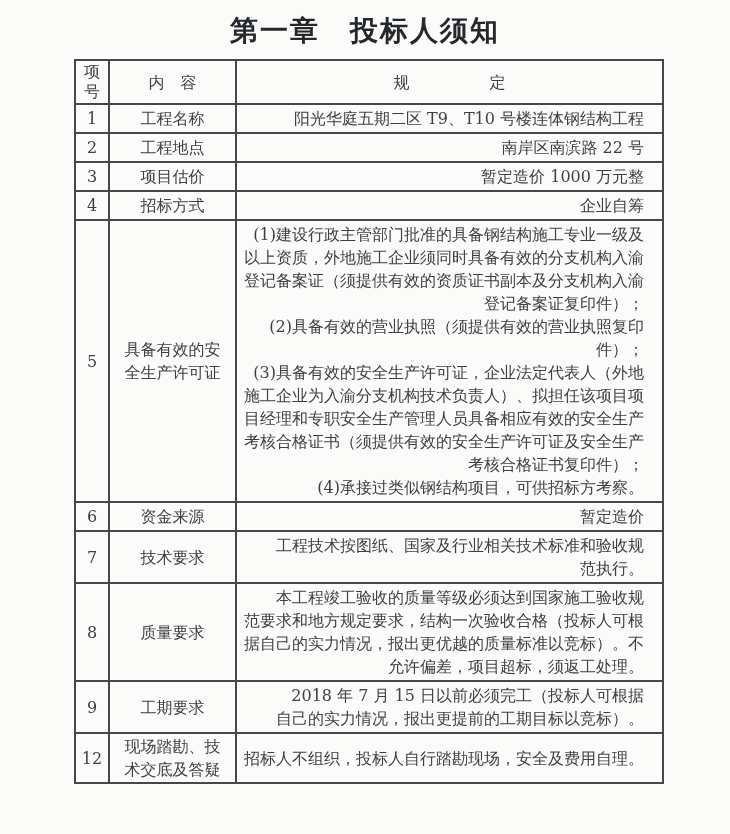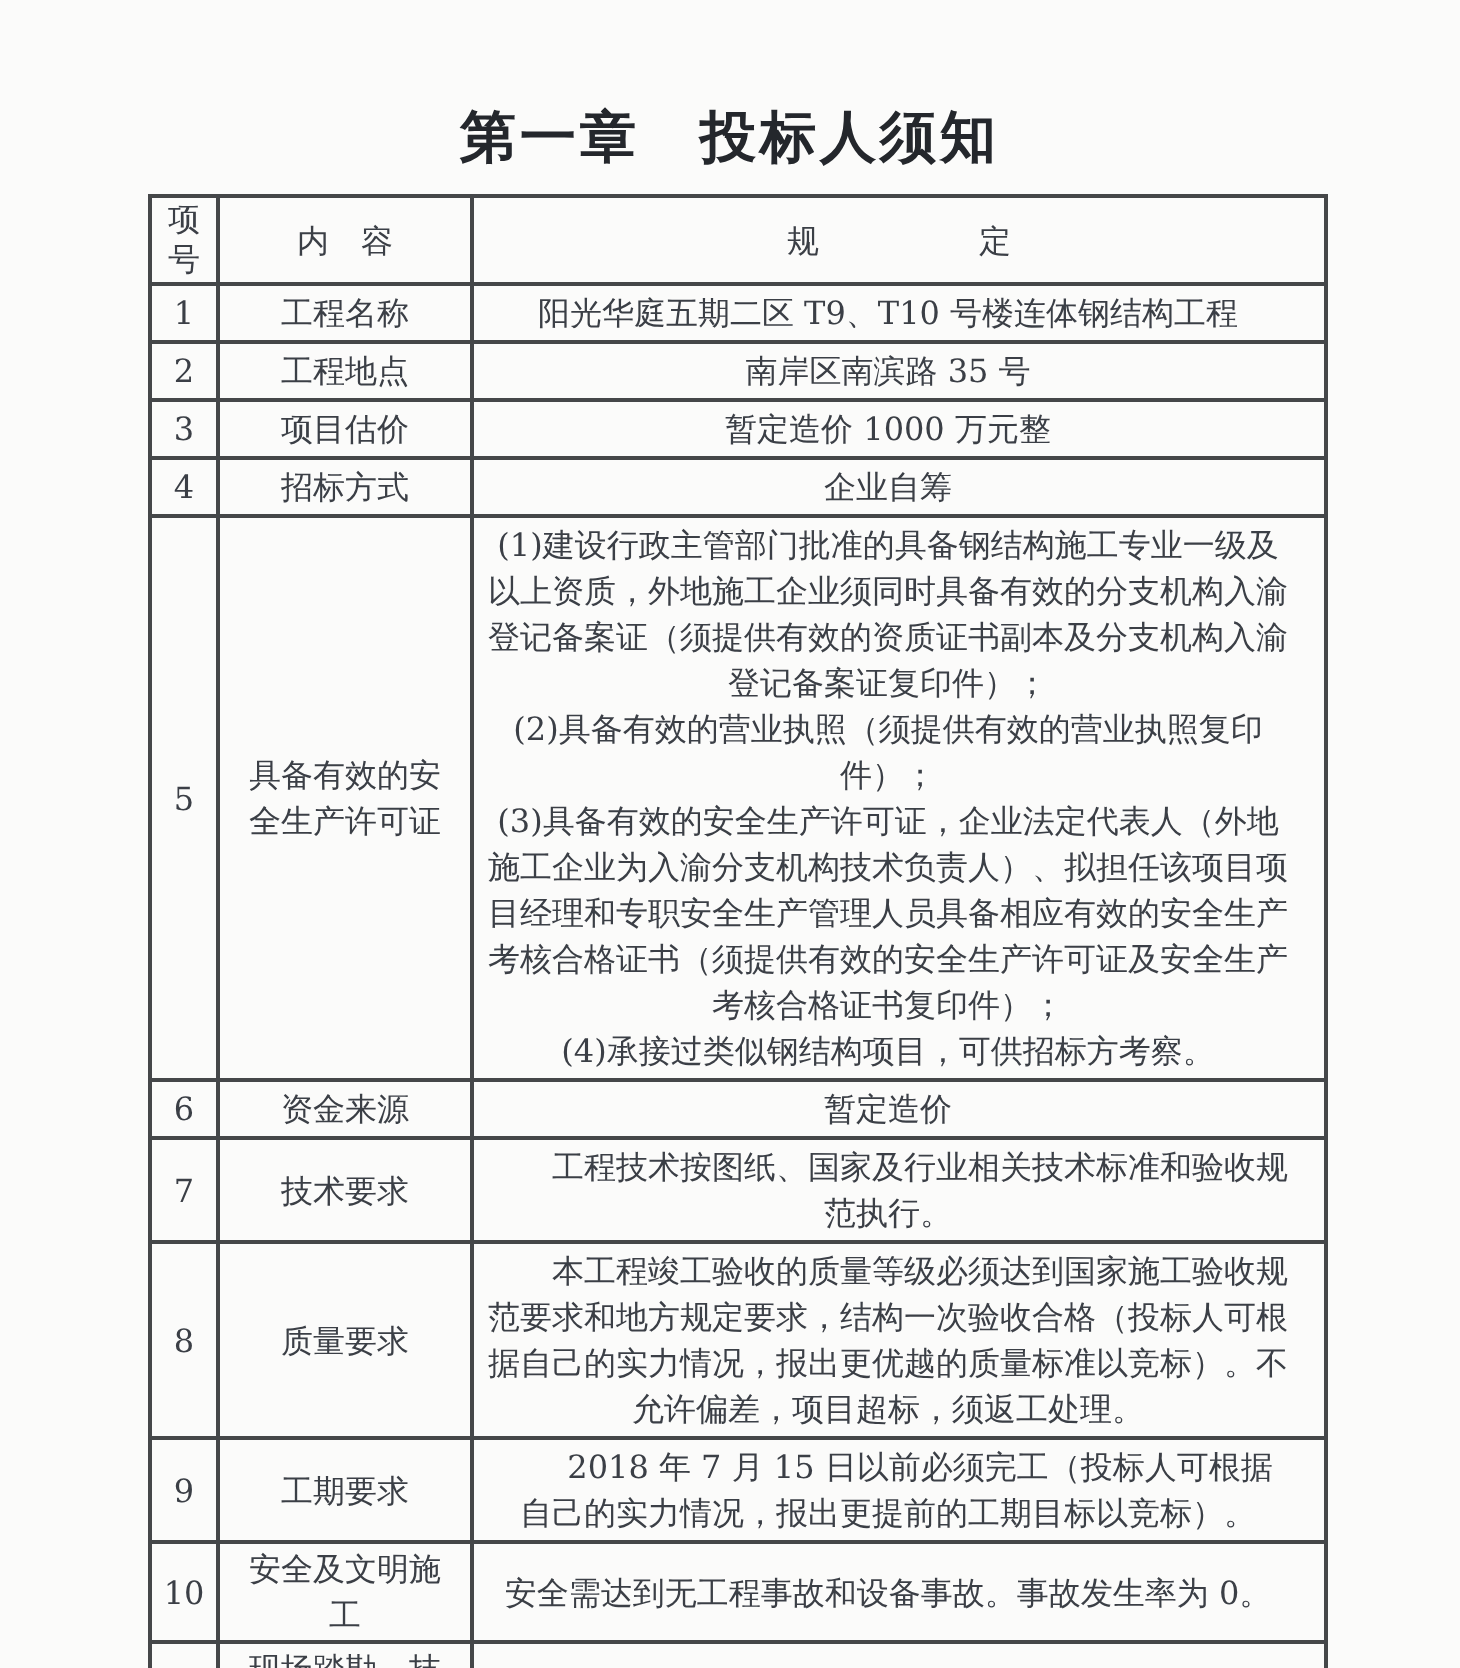--- a/index.html
+++ b/index.html
@@ -11,21 +11,20 @@
     height: 834px;
     background: #fbfbfa;
     font-family: "DejaVu Serif", "Liberation Serif", serif;
     color: #3b3f46;
     overflow: hidden;
   }
   .page {
     width: 730px;
     height: 594px;
     position: relative;
-    margin-top: 38px;
   }
   .doc-title {
     margin: 0;
     padding-top: 12px;
     text-align: center;
     font-size: 28px;
     font-weight: bold;
     color: #24272c;
     letter-spacing: 2px;
     font-family: "DejaVu Serif", "Liberation Serif", serif;
@@ -59,21 +58,21 @@
   }
   td.no {
     text-align: center;
     padding: 1px 2px;
   }
   td.content {
     text-align: center;
     padding: 1px 11px;
   }
   td.reg {
-    text-align: center;
+    text-align: right;
     padding: 2px 18px 2px 7px;
     white-space: pre-line;
   }
   td.reg.indent {
     text-indent: 2em;
   }
   tbody tr {
     height: 25px;
   }
 </style>
@@ -101,21 +100,21 @@
     <tbody>
     <tr>
       <td class="no">1</td>
       <td class="content">工程名称</td>
       <td class="reg">阳光华庭五期二区 T9、T10 号楼连体钢结构工程</td>
     </tr>
 
     <tr>
       <td class="no">2</td>
       <td class="content">工程地点</td>
-      <td class="reg">南岸区南滨路 35 号</td>
+      <td class="reg">南岸区南滨路 22 号</td>
     </tr>
 
     <tr>
       <td class="no">3</td>
       <td class="content">项目估价</td>
       <td class="reg">暂定造价 1000 万元整</td>
     </tr>
 
     <tr>
       <td class="no">4</td>
@@ -149,25 +148,20 @@
       <td class="content">质量要求</td>
       <td class="reg indent">本工程竣工验收的质量等级必须达到国家施工验收规范要求和地方规定要求，结构一次验收合格（投标人可根据自己的实力情况，报出更优越的质量标准以竞标）。不允许偏差，项目超标，须返工处理。</td>
     </tr>
 
     <tr>
       <td class="no">9</td>
       <td class="content">工期要求</td>
       <td class="reg indent">2018 年 7 月 15 日以前必须完工（投标人可根据自己的实力情况，报出更提前的工期目标以竞标）。</td>
     </tr>
 
-    <tr>
-      <td class="no">10</td>
-      <td class="content">安全及文明施工</td>
-      <td class="reg">安全需达到无工程事故和设备事故。事故发生率为 0。</td>
-    </tr>
 
 
     <tr>
       <td class="no">12</td>
       <td class="content">现场踏勘、技术交底及答疑</td>
       <td class="reg">招标人不组织，投标人自行踏勘现场，安全及费用自理。</td>
     </tr>
   </tbody>
   </table>
 

